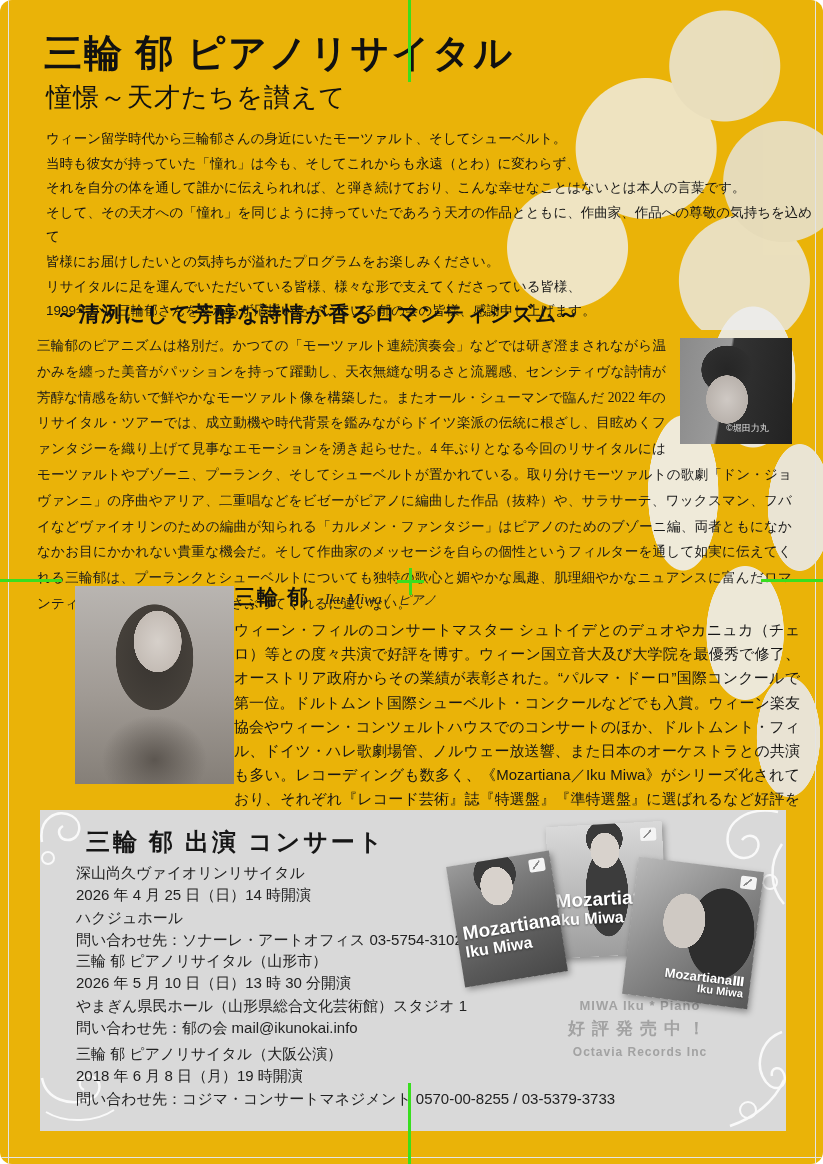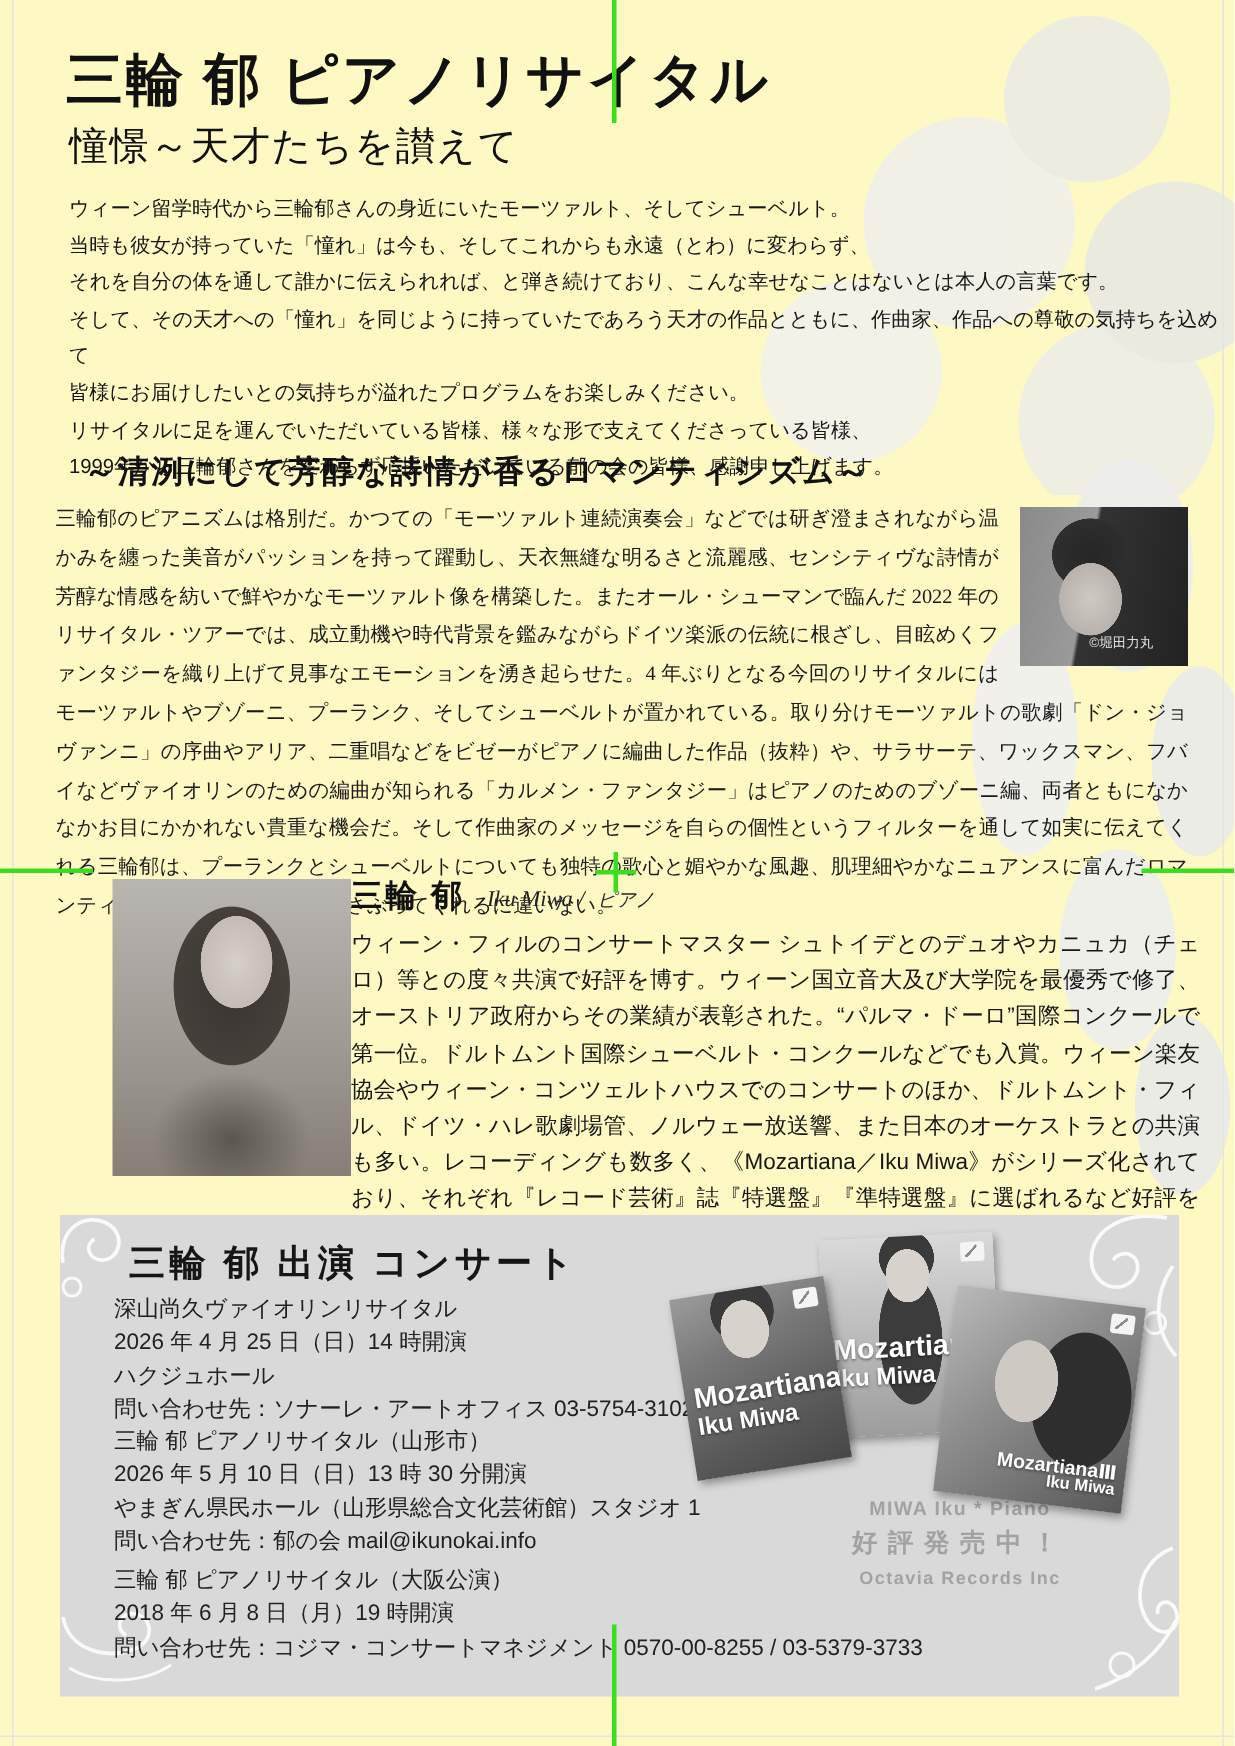--- a/index.html
+++ b/index.html
@@ -1,18 +1,18 @@
 <!DOCTYPE html>
 <html style="--reg-green: #39de1f;"><head>
 <meta charset="utf-8">
 <style>
   html,body{margin:0;padding:0;background:#fff;}
   .page{
-    position:relative;width:823px;height:1164px;background:#fef9c3;
-    overflow:hidden;font-family:"Liberation Sans","DejaVu Sans",sans-serif;color:#1a1a1a;
+    position:relative;width:823px;height:1164px;background:#eab308;
+    overflow:hidden;font-family:"Liberation Sans","DejaVu Sans",sans-serif;color:#1a1a1a;border-radius:12px;
   }
   
   .floral{position:absolute;pointer-events:none;}
   .floral-1{
     left:430px;top:0;width:393px;height:330px;
     background:
       radial-gradient(circle at 75% 20%, #e9e9e9 0 55px, transparent 56px),
       radial-gradient(circle at 55% 45%, #efefef 0 70px, transparent 71px),
       radial-gradient(circle at 90% 55%, #e6e6e6 0 60px, transparent 61px),
       radial-gradient(circle at 35% 75%, #f1f1f1 0 60px, transparent 61px),

